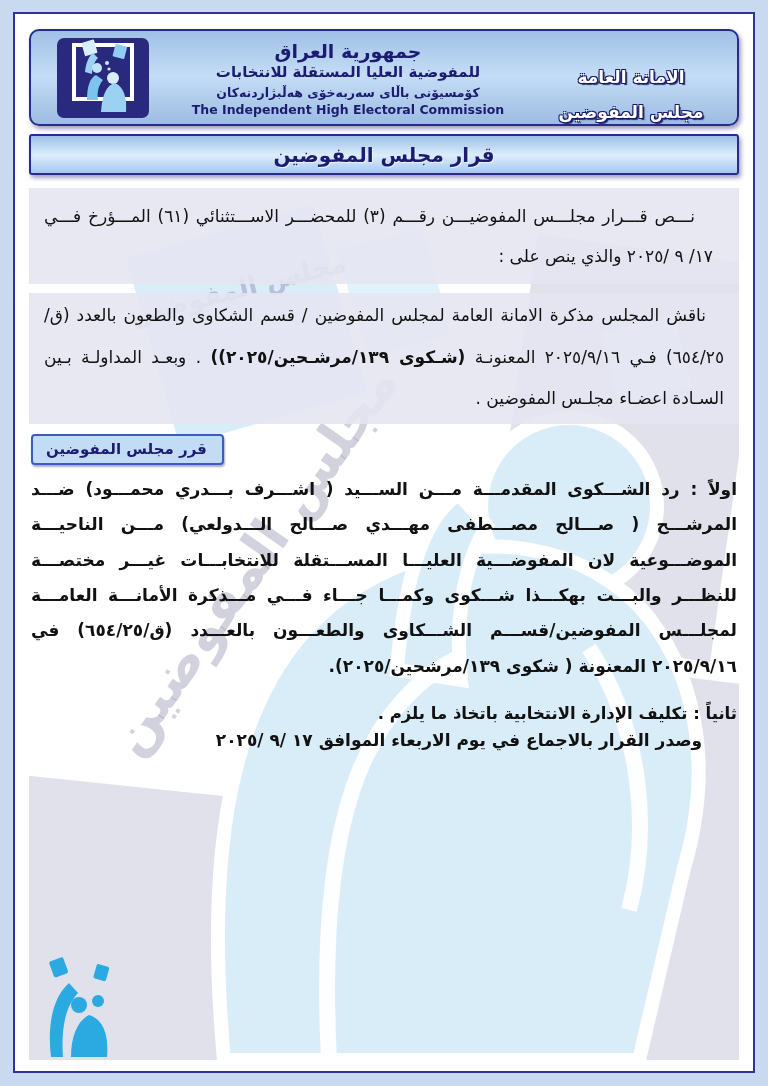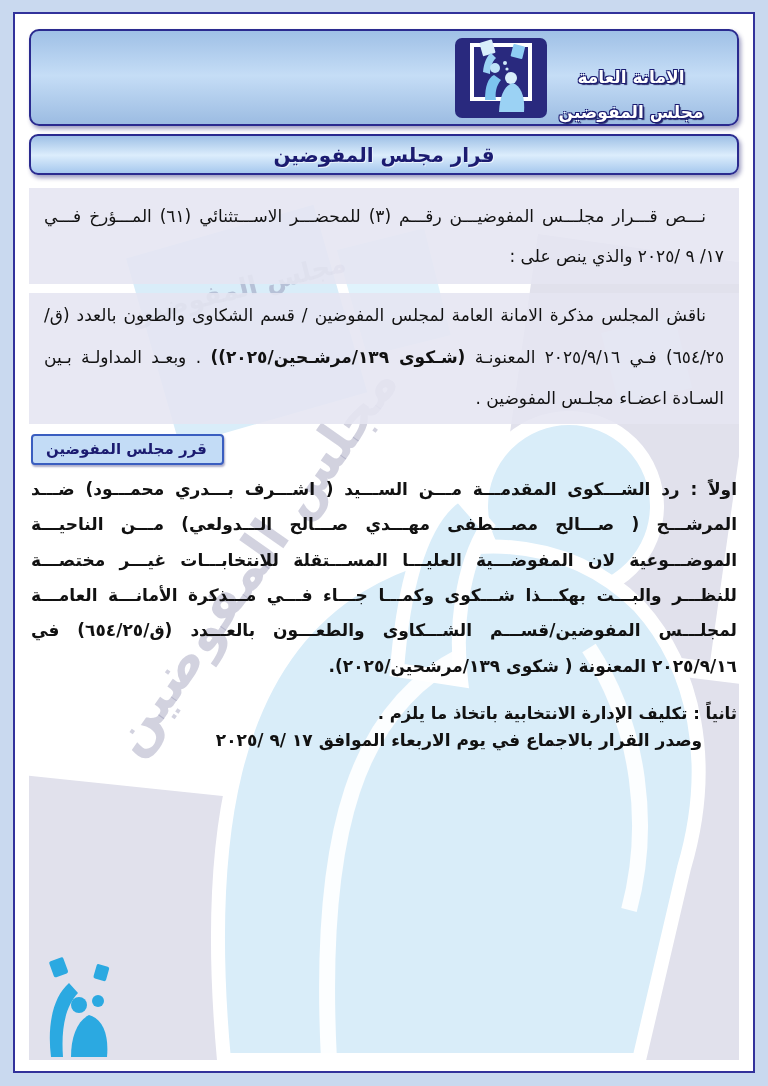--- a/index.html
+++ b/index.html
@@ -23,35 +23,35 @@
   .header-right .outlined{color:#ffffff;font-weight:bold;font-size:17px;line-height:1.1;
     text-shadow:-1px -1px 0 var(--navy),1px -1px 0 var(--navy),-1px 1px 0 var(--navy),1px 1px 0 var(--navy),2px 2px 1px rgba(18,18,86,.85);margin-top:34px;}
   .header-right .outlined + .outlined{margin-top:16px;}
   .header-center{flex:1;text-align:center;color:var(--navy);padding:2px 6px 0 6px;}
   .hc-1{font-size:19px;font-weight:bold;letter-spacing:-0.5px;}
   .hc-2{font-size:15px;font-weight:bold;margin-top:1px;letter-spacing:-0.5px;}
   .hc-3{font-size:12.5px;font-weight:bold;margin-top:4px;}
   .hc-4{font-size:12.5px;font-weight:bold;margin-top:2px;direction:ltr;}
   .logo-wrap{width:92px;height:80px;flex:0 0 auto;}
   
-  .title-box{height:41px;margin-top:8px;border:2px solid var(--box-border);border-radius:9px;
+  .title-box{height:41px;margin-top:8px;border:2px solid var(--box-border);border-radius:3px;
     background:linear-gradient(180deg,#9ec0e6 0%,#dcedfc 52%,#a6c8ee 100%);
     box-shadow:2px 3px 4px rgba(43,43,120,.45);
     display:flex;align-items:center;justify-content:center;}
   .title-box span{font-size:20px;font-weight:bold;color:var(--navy);text-shadow:1px 1px 0 #eaf3fd;}
   
   .doc-body{position:relative;margin-top:13px;height:872px;}
   .wm{position:absolute;inset:0;z-index:0;overflow:hidden;}
   .wm svg{position:absolute;left:0;top:0;}
   .wm-text{position:absolute;font-weight:bold;white-space:nowrap;pointer-events:none;}
   .wm-t1{left:-6px;top:340px;font-size:54px;color:rgba(138,138,170,.38);transform:rotate(-55deg);z-index:2;}
   .wm-t2{right:390px;top:86px;font-size:26px;color:rgba(140,140,172,.45);transform:rotate(-14deg);z-index:2;}
   .content{position:relative;z-index:1;}
   .para{background:var(--para-bg);color:var(--text-black);text-align:justify;}
-  .intro{font-size:17px;line-height:2.35;padding:9px 15px 7px 15px;text-indent:18px;}
+  .intro{font-size:17px;line-height:2.35;padding:9px 26px 7px 15px;text-indent:18px;}
   .discussion{margin-top:9px;font-size:17px;line-height:2.45;padding:2px 15px 4px 15px;text-indent:18px;}
   .discussion b{font-weight:bold;}
   .badge{width:fit-content;margin:10px 10px 0 auto;margin-inline-start:auto;margin-inline-end:2px;
     background:var(--badge-bg);border:2px solid var(--badge-border);border-radius:4px;
     padding:4px 15px 5px 13px;font-size:15px;font-weight:bold;color:var(--navy);
     box-shadow:1px 2px 2px rgba(50,50,120,.4);}
   .decision-1{margin-top:7px;font-size:17px;font-weight:bold;line-height:2.08;color:var(--text-black);text-align:justify;padding:0 2px;}
   .decision-2,.decision-3{font-size:16.5px;font-weight:bold;color:var(--text-black);line-height:1.95;padding:0 2px;}
   .decision-2{margin-top:14px;}
   .closing{font-size:17px;font-weight:bold;color:var(--text-black);text-align:center;padding-left:150px;}
@@ -60,20 +60,26 @@
 </head>
 <body>
 
 <div class="page">
   <div class="frame">
 
     <div class="header-box">
       <div class="header-right">
         <div class="outlined">الامانة العامة</div>
         <div class="outlined">مجلس المفوضين</div>
+      </div>
+      <div class="header-center">
+        <div class="hc-1">جمهورية العراق</div>
+        <div class="hc-2">للمفوضية العليا المستقلة للانتخابات</div>
+        <div class="hc-3">كۆمسیۆنی باڵای سەربەخۆی هەڵبژاردنەکان</div>
+        <div class="hc-4">The Independent High Electoral Commission</div>
       </div>
       <div class="logo-wrap">
         <svg width="92" height="80" viewBox="0 0 92 80" xmlns="http://www.w3.org/2000/svg">
           <rect x="0" y="0" width="92" height="80" rx="7" fill="var(--logo-navy)"></rect>
           <rect x="17" y="7" width="58" height="54" fill="none" stroke="#ffffff" stroke-width="4"></rect>
           <rect x="26" y="3" width="13" height="14" rx="1" fill="#d9eefb" transform="rotate(-16 32 10)"></rect>
           <rect x="57" y="7" width="12" height="13" rx="1" fill="#8fcdf3" transform="rotate(14 63 13)"></rect>
           <path d="M28,34 C29,24 32,18 36,15 L41,20 C37,24 35,30 35,36 Z" fill="#9bd2f4"></path>
           <circle cx="40" cy="30" r="5" fill="#bfe3f8"></circle>
           <path d="M30,62 C30,48 33,40 39,37 L46,42 C41,48 40,55 41,62 Z" fill="#7cc3ee"></path>

